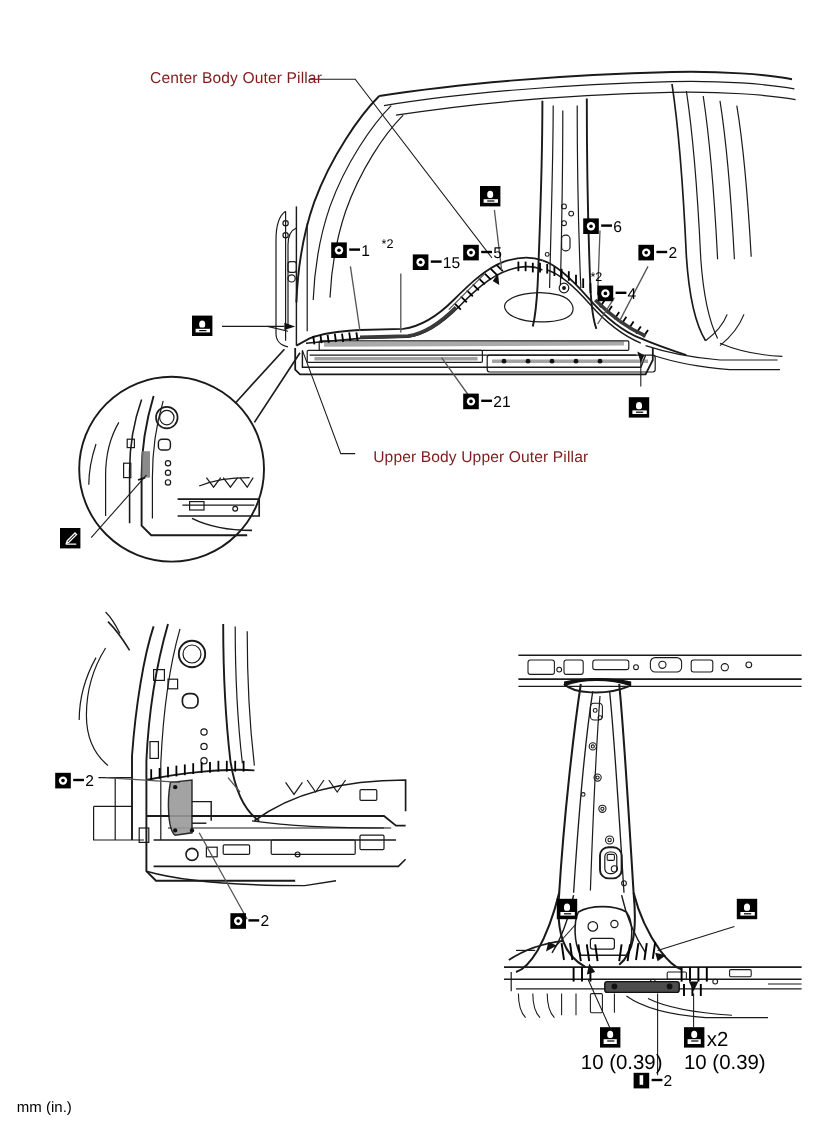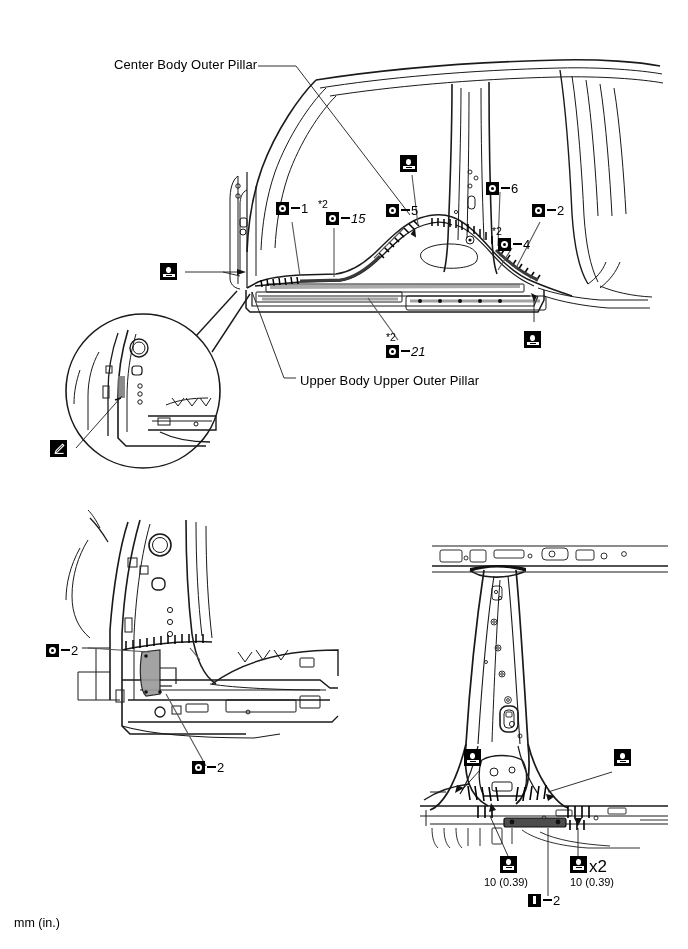--- a/index.html
+++ b/index.html
@@ -1,18 +1,18 @@
 <!DOCTYPE html>
 <html><head>
 <meta charset="utf-8">
 <style>
   html,body{margin:0;padding:0;background:#ffffff;}
   body{width:688px;height:949px;position:relative;overflow:hidden;
        font-family:"Liberation Sans",sans-serif;color:#000;}
-  .txt{position:absolute;white-space:nowrap;font-size:11.5px;color:#000000;letter-spacing:.1px;}
+  .txt{position:absolute;white-space:nowrap;font-size:11.5px;color:#7f1d1d;letter-spacing:.1px;margin-left:11px;}
   .txt.big{font-size:13px;}
   .unit{position:absolute;left:14px;top:916px;font-size:12.5px;}
 
   
   .mk{position:absolute;display:flex;align-items:center;height:14px;}
   .mk .box{width:13px;height:13px;background:#000;display:flex;align-items:center;
            justify-content:center;flex:0 0 auto;}
   .mk .box .ring{width:7px;height:7px;border-radius:50%;background:#fff;
            display:flex;align-items:center;justify-content:center;}
   .mk .box .ring i{width:3px;height:3px;border-radius:50%;background:#000;display:block;}
@@ -28,21 +28,21 @@
   .weld .base{width:12px;height:3px;background:#fff;position:relative;}
   .weld .base:after{content:"";position:absolute;left:3px;top:1px;width:6px;height:1px;background:#000;}
   .weld.v2 .base{width:11px;height:4px;}
 
   
   .pen{position:absolute;width:17px;height:17px;background:#000;
        display:flex;align-items:center;justify-content:center;}
   .pen svg{display:block;}
 
   .x2{position:absolute;font-size:17px;}
-  .dim{position:absolute;font-size:11px;white-space:nowrap;}
+  .dim{position:absolute;font-size:17px;white-space:nowrap;}
 
   svg.art{position:absolute;left:0;top:0;overflow:visible;}
   .ln{stroke:#1a1a1a;fill:none;}
   .leader{stroke:#555;stroke-width:1.1;fill:none;}
   .leader-d{stroke:#1a1a1a;stroke-width:.9;fill:none;}
 </style>
 </head>
 <body>
 
 <svg class="art" width="688" height="949" aria-hidden="true">
@@ -428,21 +428,21 @@
   <span class="box">
       <span class="ring">
         <i></i>
       </span>
     </span>
   <span class="dash"></span>
   <span class="num">1</span>
 </div>
 
 <div class="star" style="left:318px;top:198px;">*2</div>
-<div class="mk" style="left:326px;top:211px;font-style:italic;">
+<div class="mk" style="left:344px;top:211px;">
   <span class="box">
       <span class="ring">
         <i></i>
       </span>
     </span>
   <span class="dash"></span>
   <span class="num">15</span>
 </div>
 
 <div class="mk" style="left:386px;top:203px;">
@@ -480,21 +480,21 @@
   <span class="box">
       <span class="ring">
         <i></i>
       </span>
     </span>
   <span class="dash"></span>
   <span class="num">4</span>
 </div>
 
 <div class="star" style="left:386px;top:331px;">*2</div>
-<div class="mk" style="left:386px;top:344px;font-style:italic;">
+<div class="mk" style="left:386px;top:327px;">
   <span class="box">
       <span class="ring">
         <i></i>
       </span>
     </span>
   <span class="dash"></span>
   <span class="num">21</span>
 </div>
 
 <div class="weld" style="left:160px;top:263px;">

